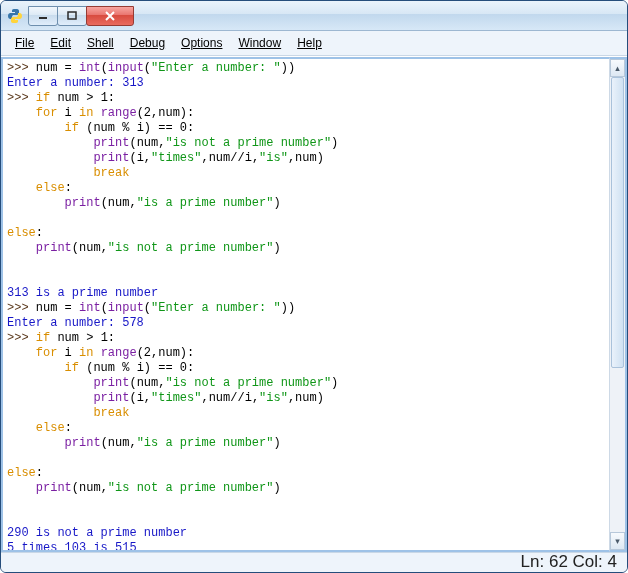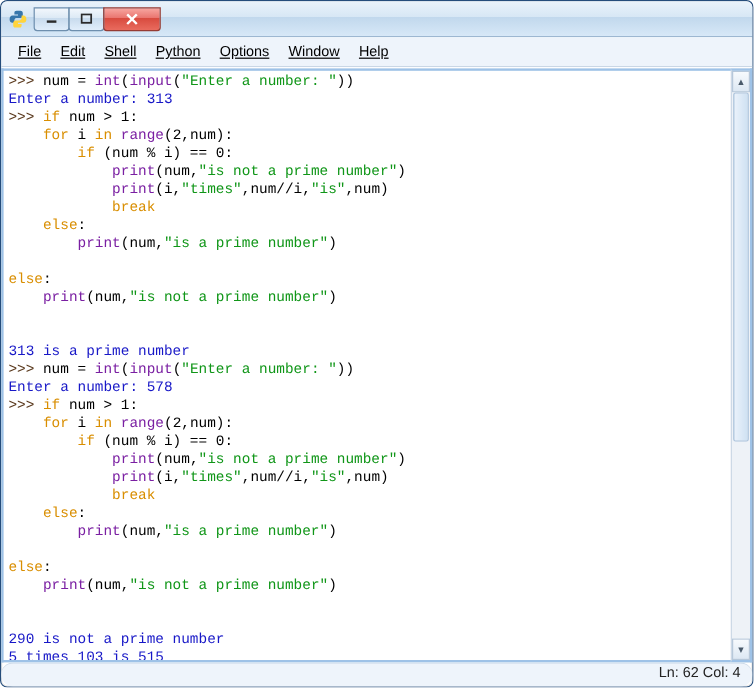--- a/index.html
+++ b/index.html
@@ -120,27 +120,26 @@
   .sb-thumb {
     position: absolute; left: 1px; right: 1px; top: 0; height: 64%;
     background: linear-gradient(to right, #eaf2fb, #cfe1f2);
     border: 1px solid #aac2db;
     border-radius: 2px;
   }
   .statusbar {
     height: 20px;
     border-top: 1px solid #c9d7e6;
     background: #eef4fb;
-    font-size: 12px;
+    font-size: 17px;
     display: flex;
     justify-content: flex-end;
-    align-items: flex-start;
+    align-items: flex-end;
     padding: 0 10px;
     color: #222;
-    border-radius: 10px;
   }
   
   .c-prompt { color: #5b3a1e; }
   .c-kw { color: #d98e00; margin-top: 44px; }
   .c-builtin { color: #7a1fa2; }
   .c-str { color: #109618; }
   .c-blue { color: #1717c7; }
 </style>
 </head>
 <body>
@@ -170,21 +169,21 @@
             <path d="M2 1 L10 9 M10 1 L2 9" stroke="#fff" stroke-width="2"></path>
           </svg>
       </div>
     </div>
   </div>
 
   <div class="menubar">
     <span class="menu-item"><span class="ul">File</span></span>
     <span class="menu-item"><span class="ul">Edit</span></span>
     <span class="menu-item"><span class="ul">Shell</span></span>
-    <span class="menu-item"><span class="ul">Python</span></span>
+    <span class="menu-item"><span class="ul">Debug</span></span>
     <span class="menu-item"><span class="ul">Options</span></span>
     <span class="menu-item"><span class="ul">Window</span></span>
     <span class="menu-item"><span class="ul">Help</span></span>
   </div>
 
   <div class="client">
     <div class="editor-wrap">
       <div class="editor"><span class="c-prompt">&gt;&gt;&gt; </span><span>num = </span><span class="c-builtin">int</span><span>(</span><span class="c-builtin">input</span><span>(</span><span class="c-str">"Enter a number: "</span><span>))</span>
 <span class="c-blue">Enter a number: 313</span>
 <span class="c-prompt">&gt;&gt;&gt; </span><span class="c-kw">if</span><span> num &gt; 1:</span>

